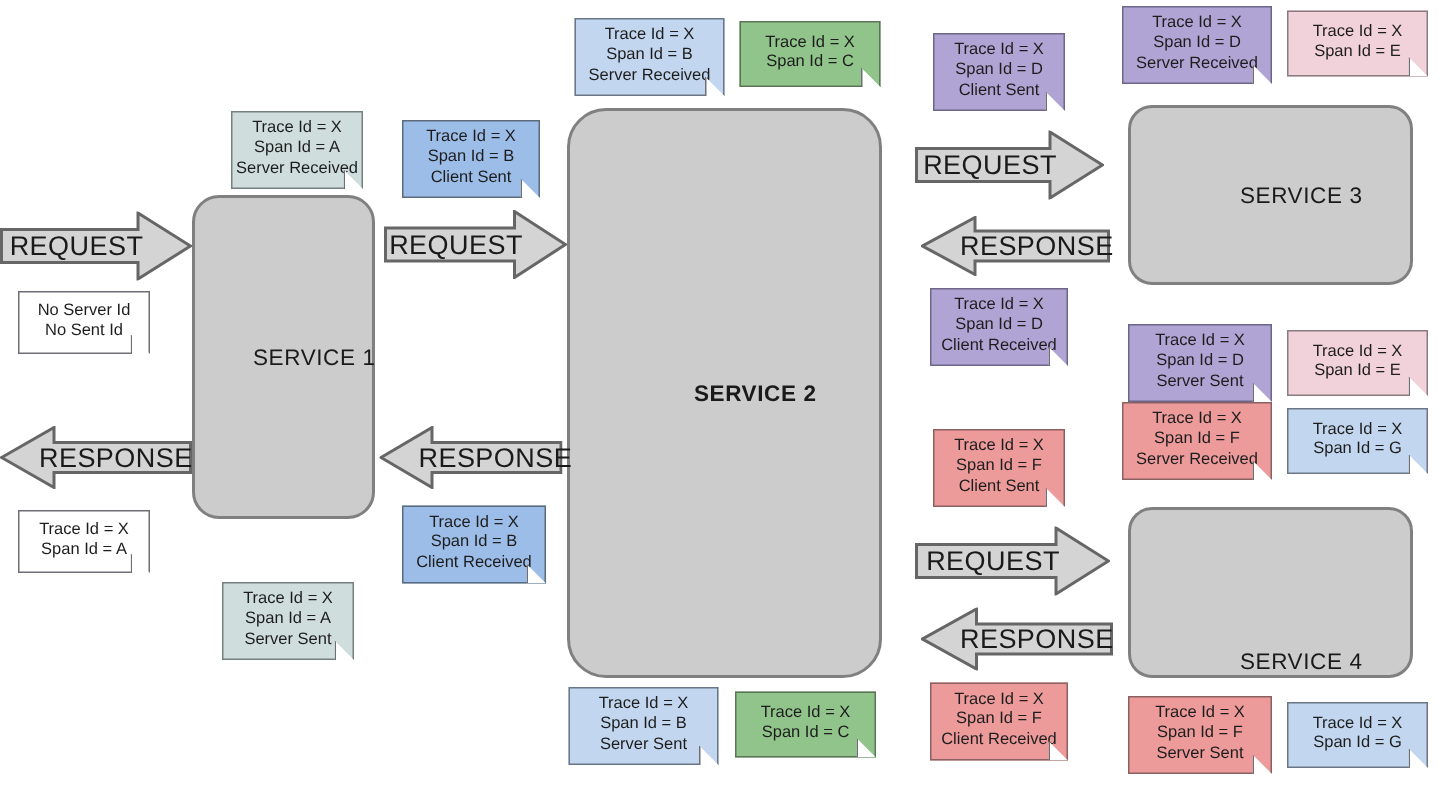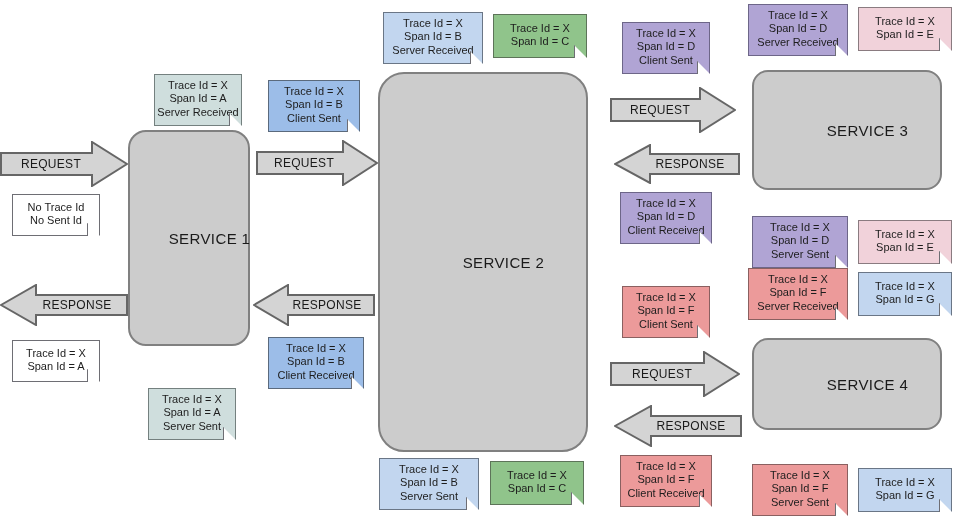--- a/index.html
+++ b/index.html
@@ -66,45 +66,45 @@
   .arrow{
     position:absolute;
     display:flex;align-items:center;
     box-sizing:border-box;
   }
   .arrow svg{position:absolute;left:0;top:0;}
   .arrow .arrow-label{
     position:relative;
     width:100%;
     text-align:center;
-    font-size:12px;color:#1a1a1a;
+    font-size:18px;color:#1a1a1a;
     letter-spacing:.3px;
     white-space:nowrap;
   }
   .arrow.right .arrow-label{padding-right:26px;}
   .arrow.left  .arrow-label{padding-left:26px;}
 </style>
 </head>
 <body>
 
 <div id="stage">
 
   <div class="service" style="left:128px;top:130px;width:122px;height:216px;">
     <span class="svc-label">SERVICE 1</span>
   </div>
 
-  <div class="service" style="left:378px;top:72px;width:210px;height:380px;border-radius:26px;">
+  <div class="service" style="left:378px;top:72px;width:210px;height:380px;border-radius:26px;font-weight:bold;">
     <span class="svc-label">SERVICE 2</span>
   </div>
 
   <div class="service" style="left:752px;top:70px;width:190px;height:120px;border-radius:16px;">
     <span class="svc-label">SERVICE 3</span>
   </div>
 
-  <div class="service" style="left:752px;top:338px;width:190px;height:92px;border-radius:16px;">
+  <div class="service" style="left:752px;top:338px;width:190px;height:114px;border-radius:16px;align-items:flex-end;">
     <span class="svc-label">SERVICE 4</span>
   </div>
 
   <div class="arrow right" style="left:0px;top:141px;width:128px;height:46px;">
     <svg width="128" height="46" viewBox="0 0 128 46">
       <polygon points="1,12 92,12 92,1 127,23 92,45 92,34 1,34" fill="#d4d4d4" stroke="#666666" stroke-width="2" stroke-linejoin="miter"></polygon>
     </svg>
     <span class="arrow-label">REQUEST</span>
   </div>
 
@@ -151,21 +151,21 @@
   </div>
 
   <div class="arrow left" style="left:614px;top:405px;width:128px;height:42px;">
     <svg width="128" height="42" viewBox="0 0 128 42">
       <polygon points="127,11 37,11 37,1 1,21 37,41 37,31 127,31" fill="#d4d4d4" stroke="#666666" stroke-width="2" stroke-linejoin="miter"></polygon>
     </svg>
     <span class="arrow-label">RESPONSE</span>
   </div>
 
   <div class="note n-white" style="left:12px;top:194px;width:88px;height:42px;">
-    <span class="ln">No Trace Id</span>
+    <span class="ln">No Server Id</span>
     <span class="ln">No Sent Id</span>
   </div>
 
   <div class="note n-white" style="left:12px;top:340px;width:88px;height:42px;">
     <span class="ln">Trace Id = X</span>
     <span class="ln">Span Id = A</span>
   </div>
 
   <div class="note n-teal" style="left:154px;top:74px;width:88px;height:52px;">
     <span class="ln">Trace Id = X</span>

